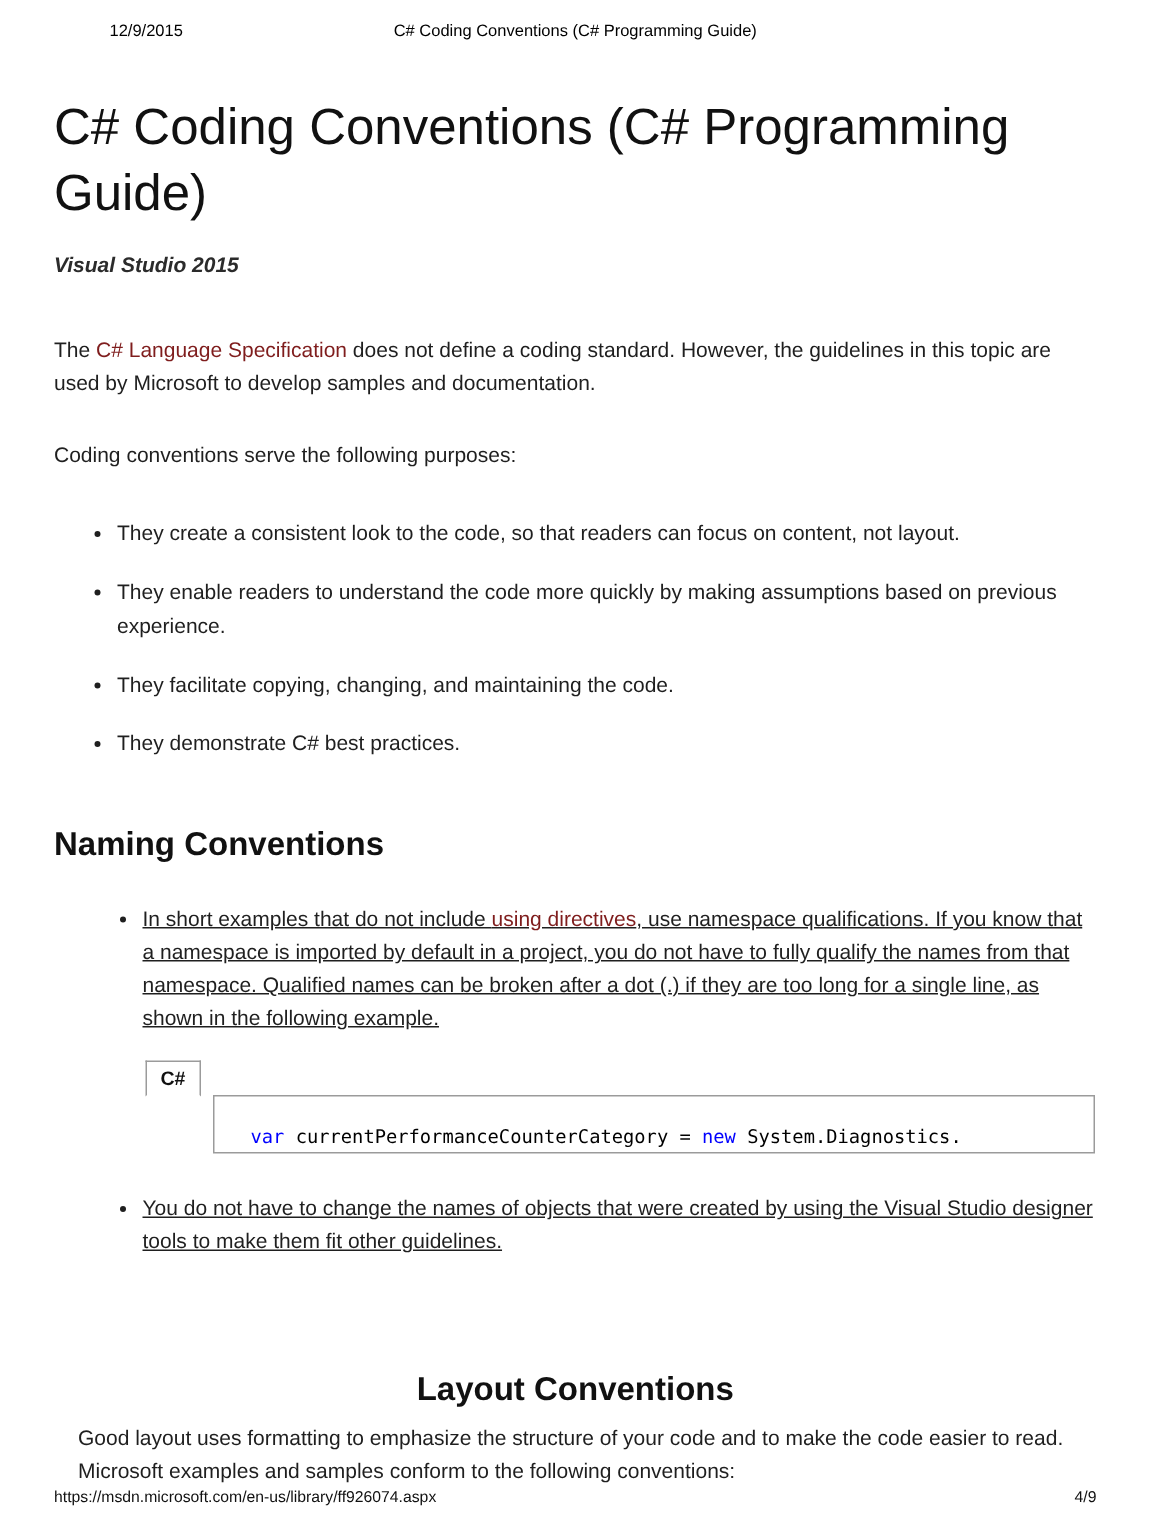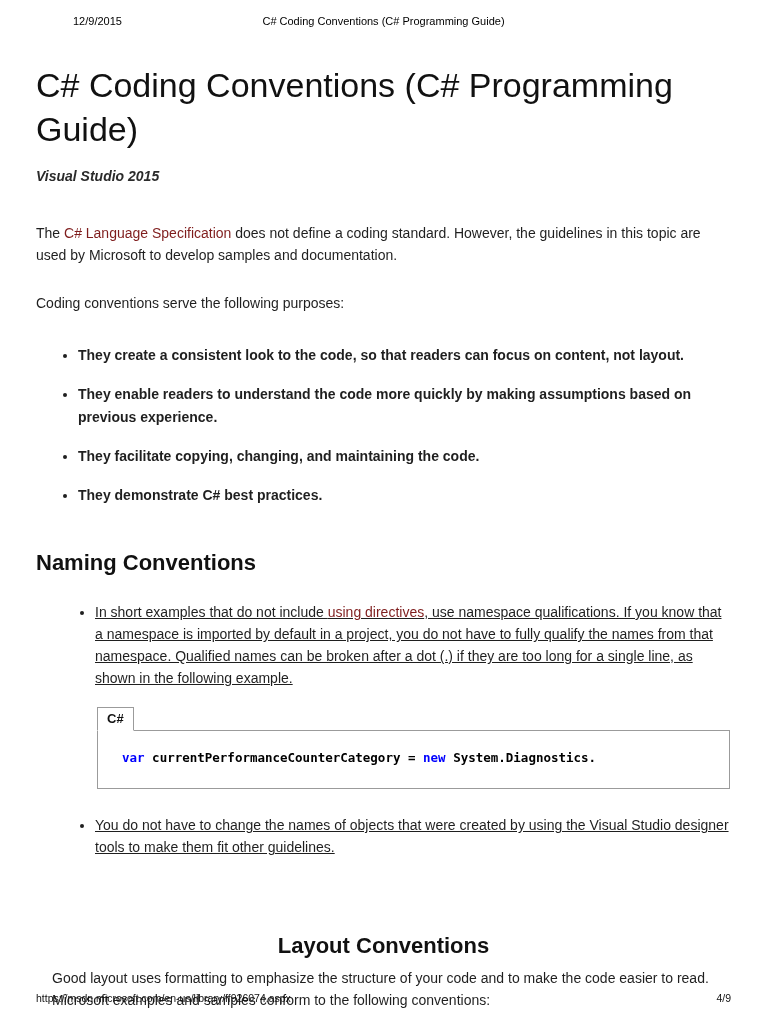--- a/index.html
+++ b/index.html
@@ -69,21 +69,21 @@
     line-height: 1.58;
     color: #1f1f1f;
   }
   .p-intro1 { margin: 38px 0 0 0; }
   .p-intro2 { margin: 26px 0 0 0; }
   ul { margin: 0; }
   ul.intro-list {
     margin-top: 30px;
     padding-left: 42px;
   }
-  ul.intro-list li { margin-bottom: 17px; font-weight: bold; }
+  ul.intro-list li { margin-bottom: 17px; }
   h2.section-heading {
     font-size: 22px;
     font-weight: 700;
     color: #111;
     margin: 44px 0 0 0;
   }
   h2.section-heading.layout-heading { margin-top: 74px; text-align: center; }
   ul.section-list {
     margin-top: 25px;
     padding-left: 59px;
@@ -112,26 +112,27 @@
     border: 1px solid #9b9b9b;
     border-bottom: 1px solid #ffffff;
     padding: 3px 9px 4px 9px;
     font-size: 13px;
     font-weight: bold;
     color: #111;
   }
   .code-box {
     border: 1px solid #9b9b9b;
     background: #ffffff;
-    padding: 17px 10px 20px 24px;
+    padding: 17px 10px 0 24px;
     font-family: "DejaVu Sans Mono", "Liberation Mono", monospace;
     font-size: 12.5px;
-    font-weight: bold;
+    font-weight: normal;
     line-height: 1.6;
     color: #000;
+    margin-left: 45px;
   }
   .code-line { white-space: pre; }
   .kw { color: #0000ff; }
 </style>
 </head>
 <body>
 
 <div class="page">
 
   <div class="print-header">

